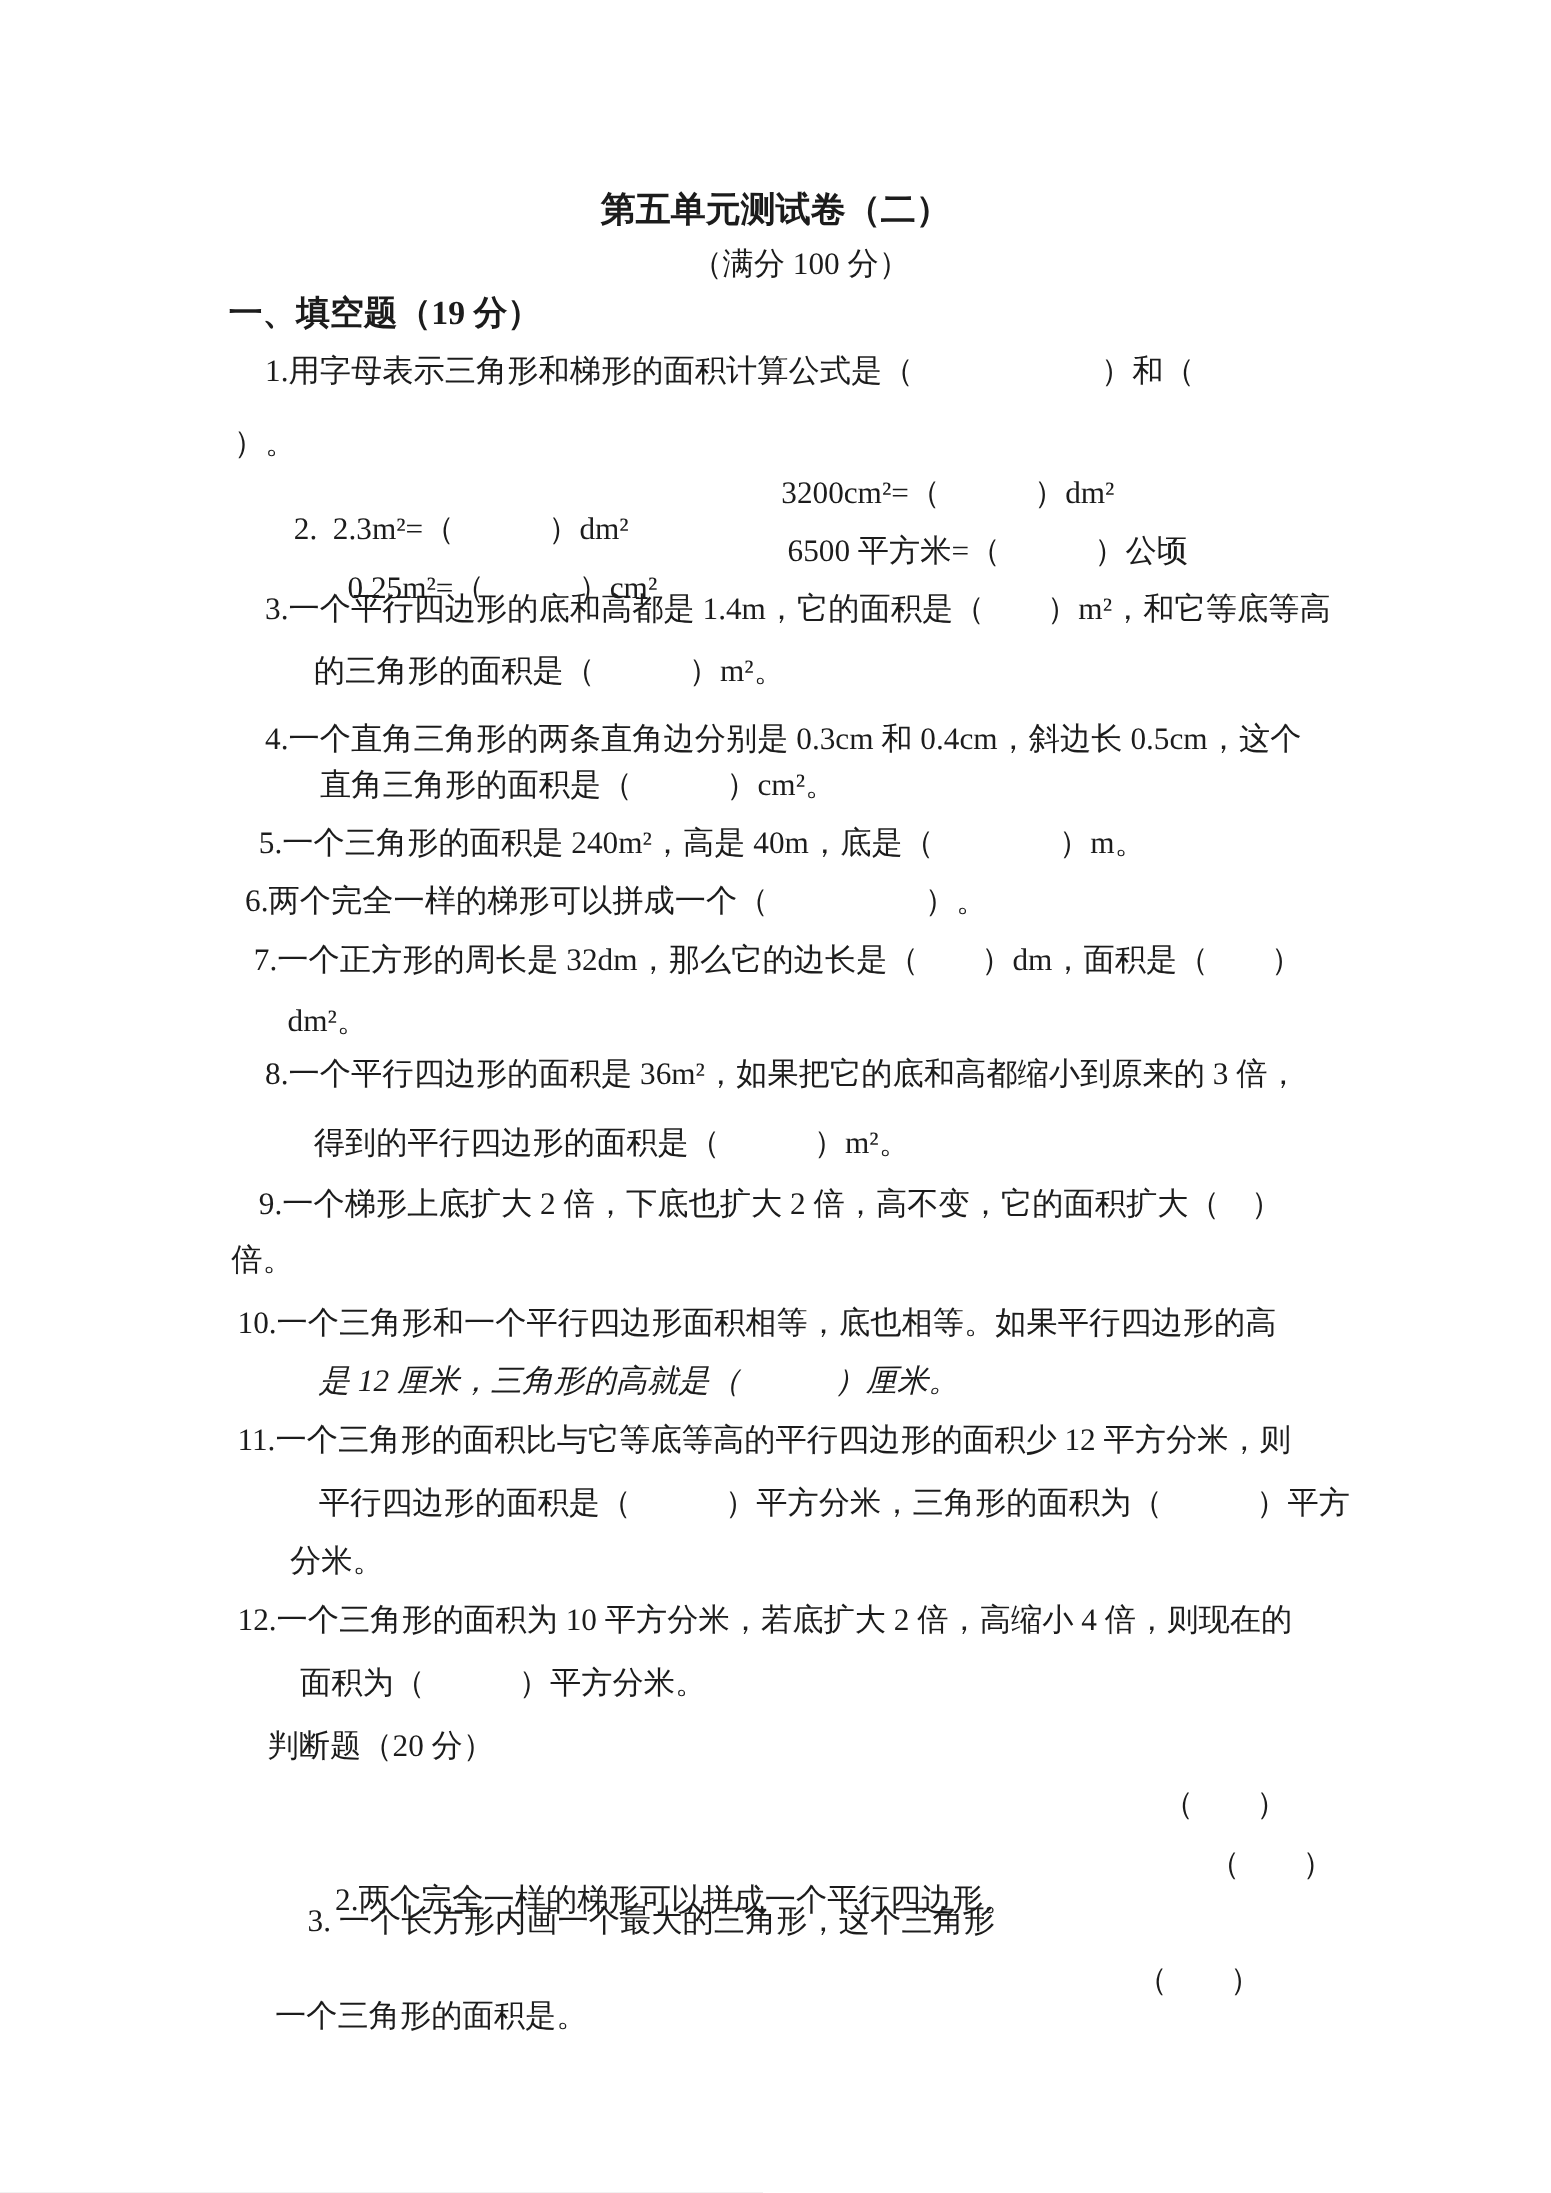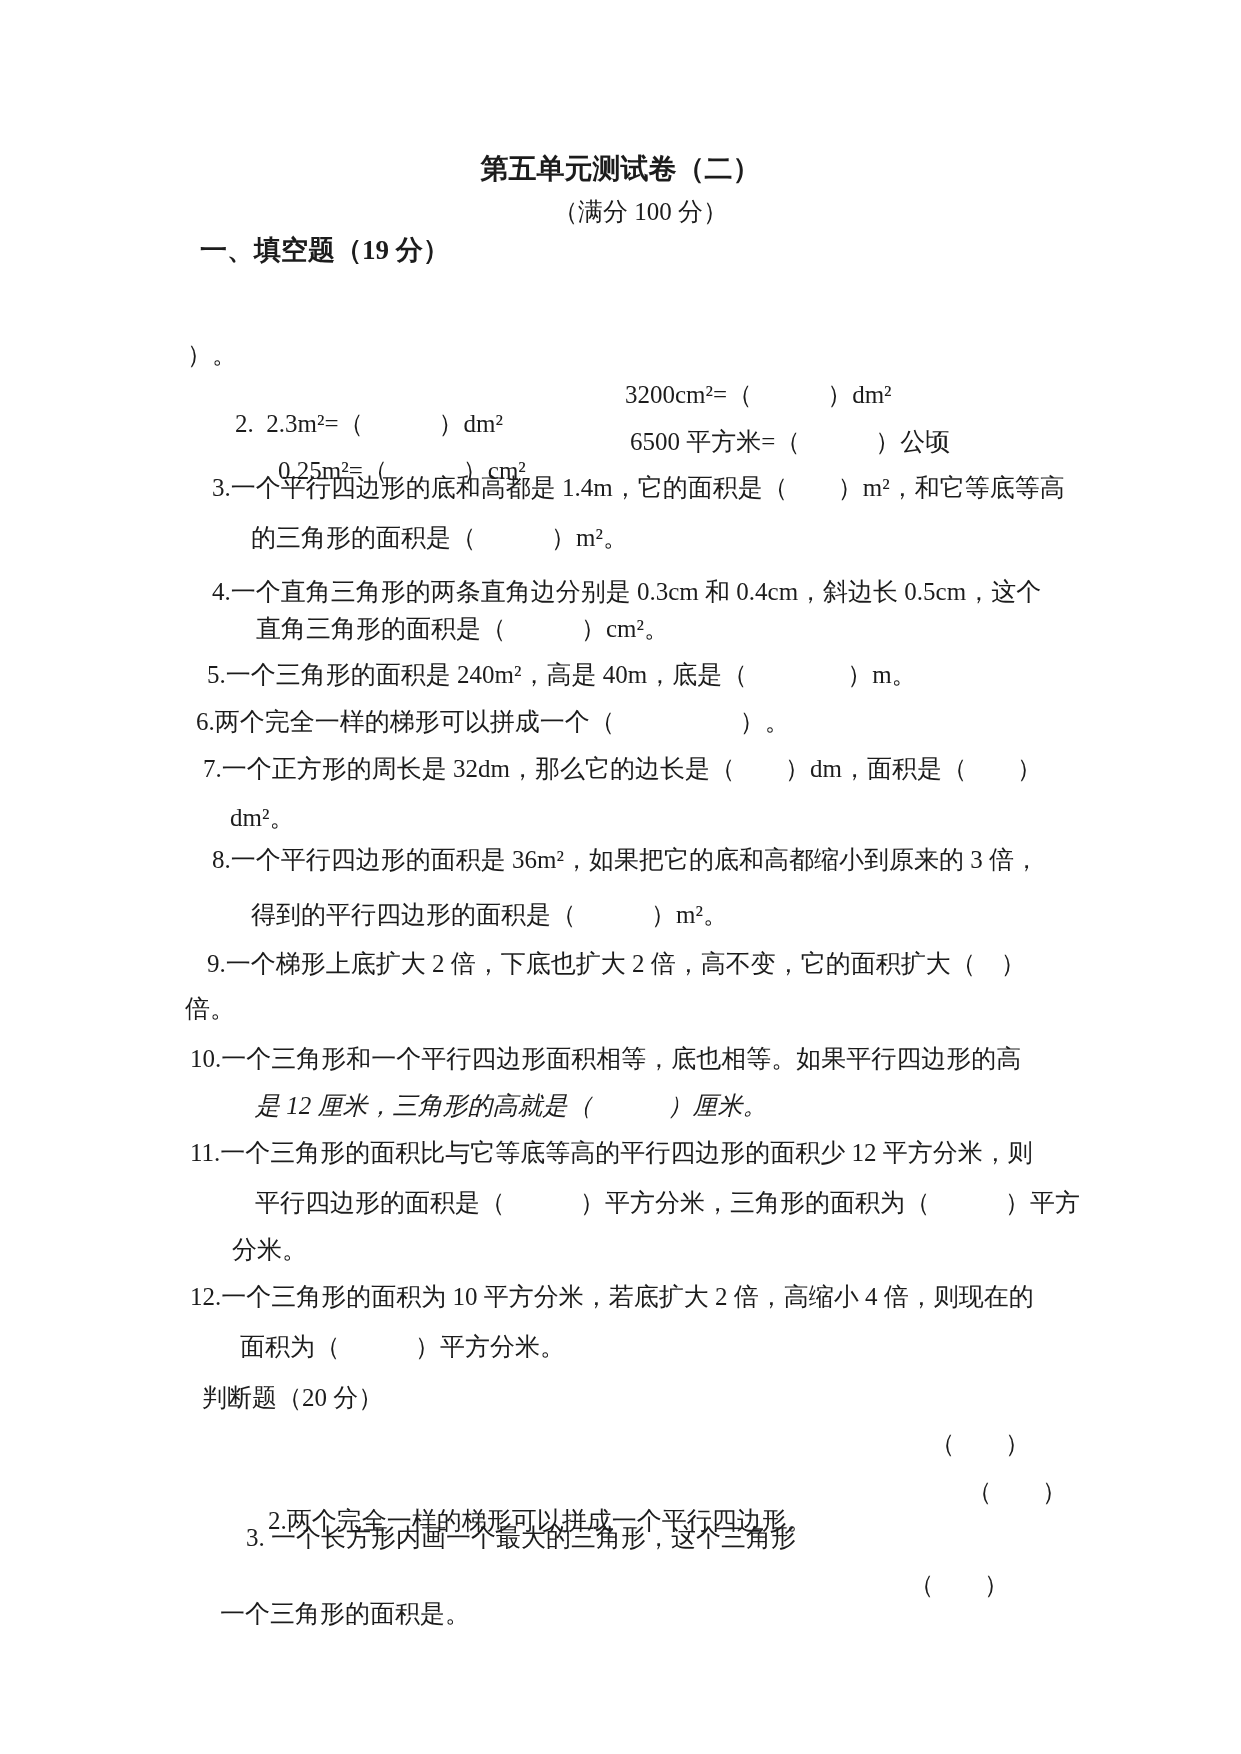--- a/index.html
+++ b/index.html
@@ -18,21 +18,21 @@
     position: absolute;
     margin: 0;
     white-space: pre;
     line-height: 1.15;
   }
   .center { left: 0; width: 1241px; text-align: center; }
   .bold { font-weight: bold; }
 
   #title    { top: 153px; font-size: 28px; }
   #subtitle { top: 198px; font-size: 25px; padding-left: 20px; }
-  #sec1     { top: 235px; left: 200px; font-size: 27px; }
+  #sec1     { top: 235px; left: 183px; font-size: 27px; }
 
   #q1l1  { top: 284px;  left: 212px; }
   #q1l2  { top: 341px;  left: 187px; }
   #q2l1  { top: 381px;  left: 210px; }
   #q2l2  { top: 428px;  left: 253px; }
   #q3l1  { top: 474px;  left: 212px; }
   #q3l2  { top: 524px;  left: 251px; text-align: right; }
   #q4l1  { top: 578px;  left: 212px; }
   #q4l2  { top: 615px;  left: 256px; }
   #q5    { top: 661px;  left: 207px; }
@@ -43,21 +43,21 @@
   #q8l2  { top: 901px;  left: 251px; }
   #q9l1  { top: 950px;  left: 207px; }
   #q9l2  { top: 995px;  left: 185px; }
   #q10l1 { top: 1045px; left: 190px; }
   #q10l2 { top: 1092px; left: 255px; font-style: italic; }
   #q11l1 { top: 1139px; left: 190px; }
   #q11l2 { top: 1189px; left: 255px; }
   #q11l3 { top: 1236px; left: 232px; }
   #q12l1 { top: 1283px; left: 190px; }
   #q12l2 { top: 1333px; left: 240px; }
-  #sec2  { top: 1384px; left: 202px; }
+  #sec2  { top: 1384px; left: 214px; }
   #j1    { top: 1430px; left: 202px; }
   #j2    { top: 1478px; left: 243px; }
   #j3l1  { top: 1524px; left: 246px; }
   #j3l2  { top: 1571px; left: 195px; }
 
   .col2 { position: absolute; top: 0; white-space: pre; }
   #q2l1 .col2 { left: 415px; }
   #q2l2 .col2 { left: 377px; }
 
   .answer-paren { position: absolute; top: 0; white-space: pre; }
@@ -68,20 +68,21 @@
 </head>
 <body>
 
 <div class="page">
 
   <p id="title" class="ln center bold">第五单元测试卷（二）</p>
   <p id="subtitle" class="ln center">（满分 100 分）</p>
 
   <p id="sec1" class="ln bold">一、填空题（19 分）</p>
 
+  <p id="q1l1" class="ln">1.用字母表示三角形和梯形的面积计算公式是（　　　　　　）和（</p>
   <p id="q1l2" class="ln">）。</p>
 
   <p id="q2l1" class="ln">
     <span>2.  2.3m²=（　　　）dm²</span>
     <span class="col2">3200cm²=（　　　）dm²</span>
   </p>
   <p id="q2l2" class="ln">
     <span>0.25m²=（　　　）cm²</span>
     <span class="col2">6500 平方米=（　　　）公顷</span>
   </p>

